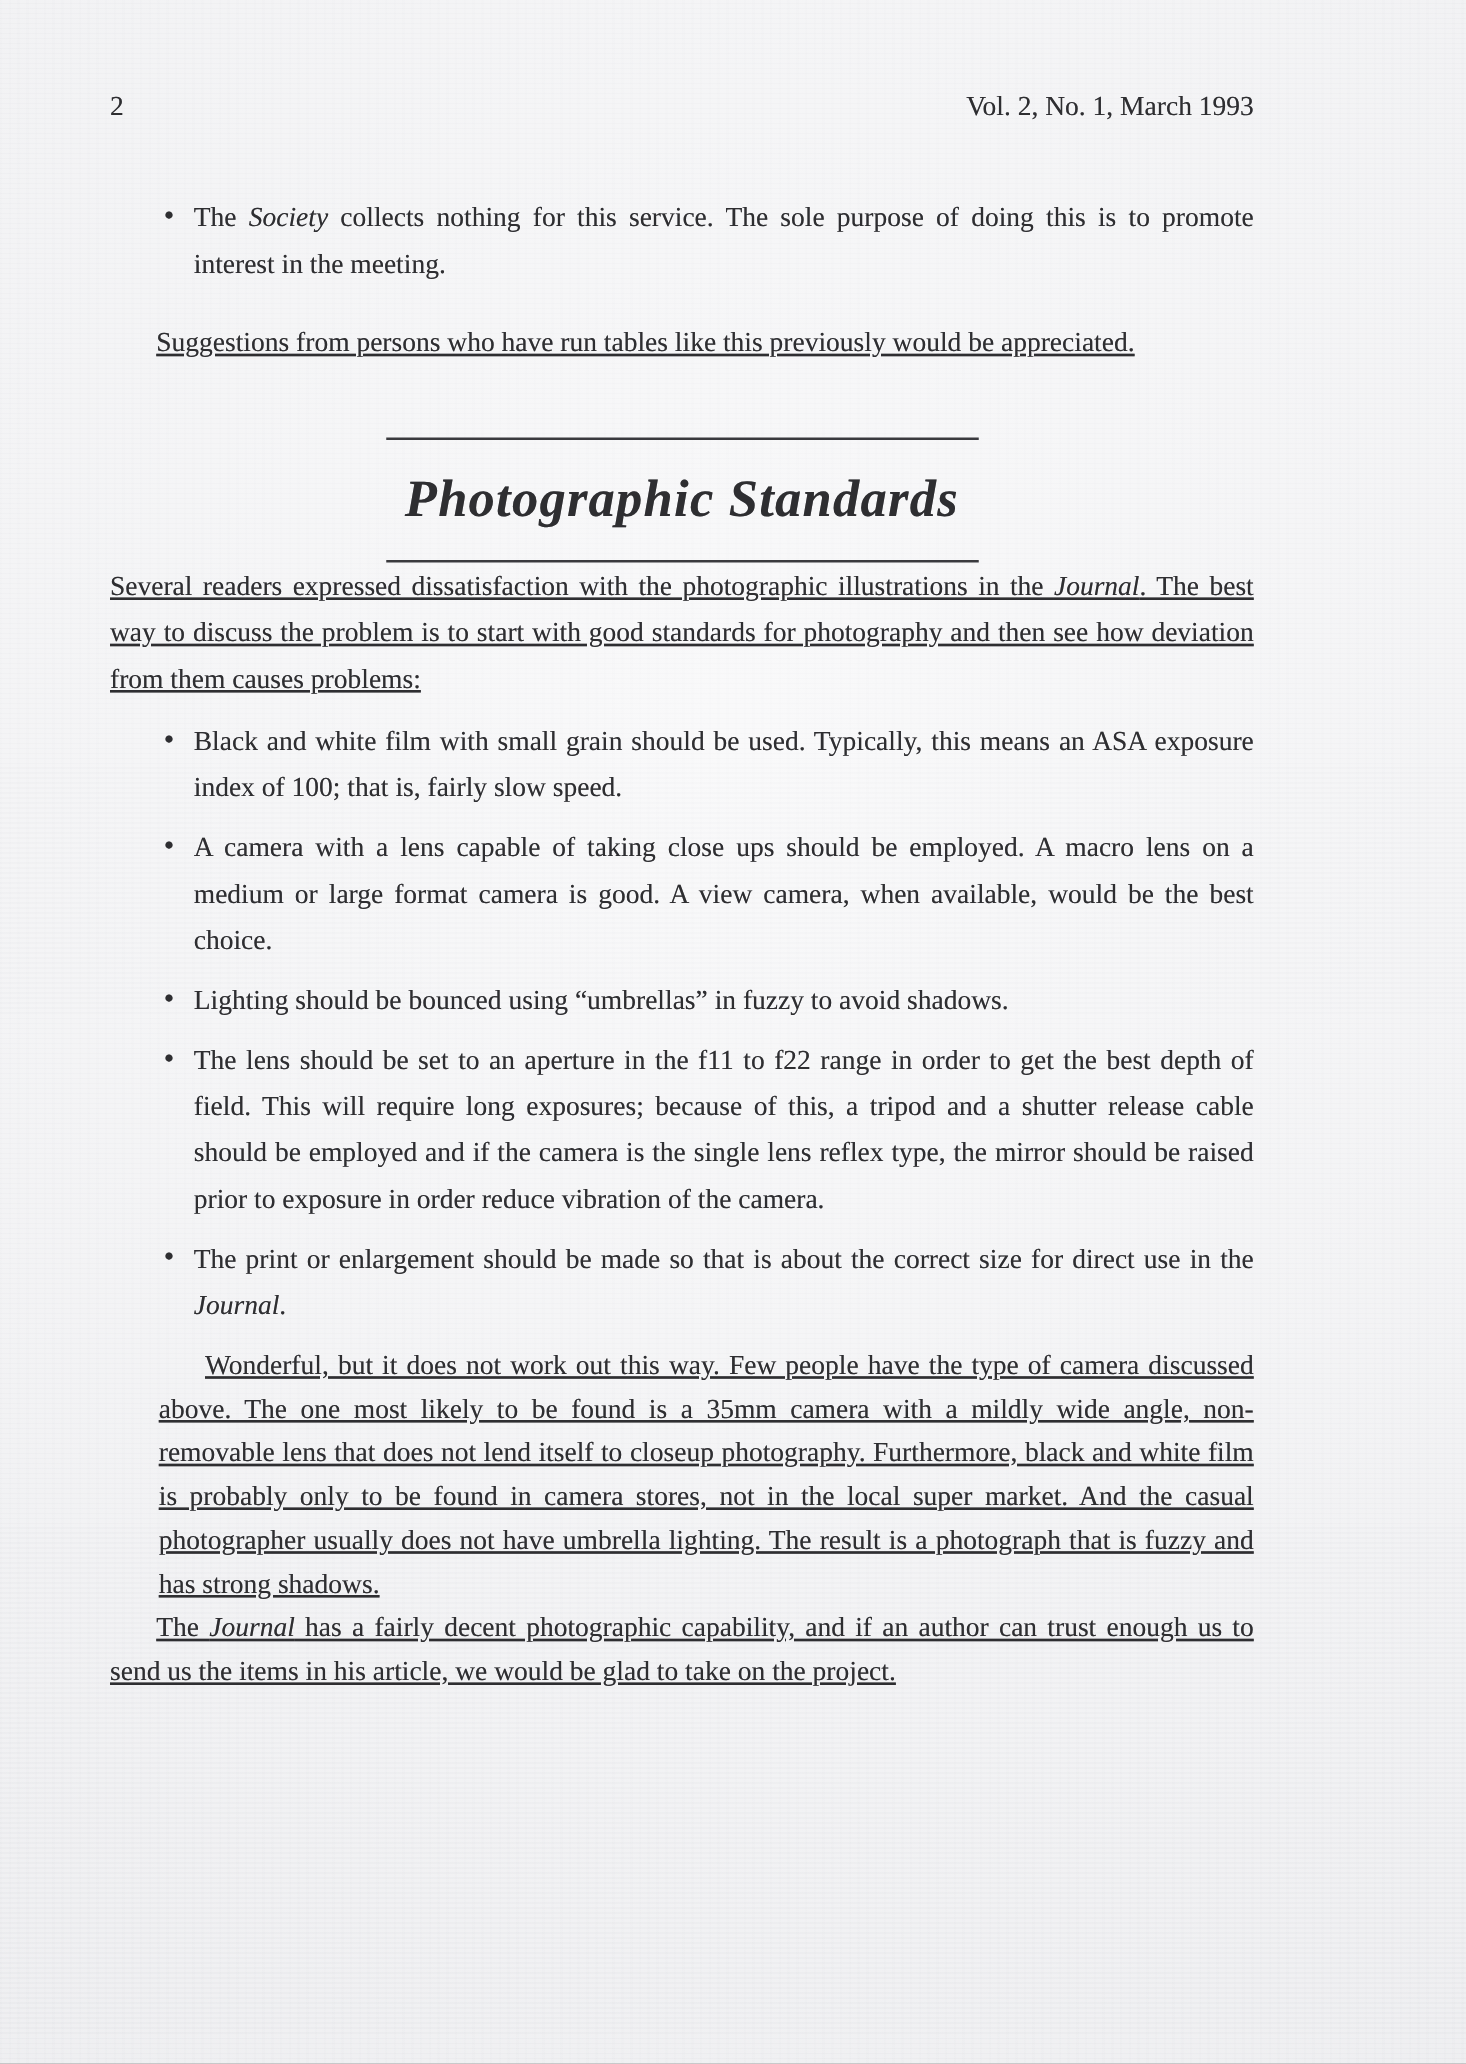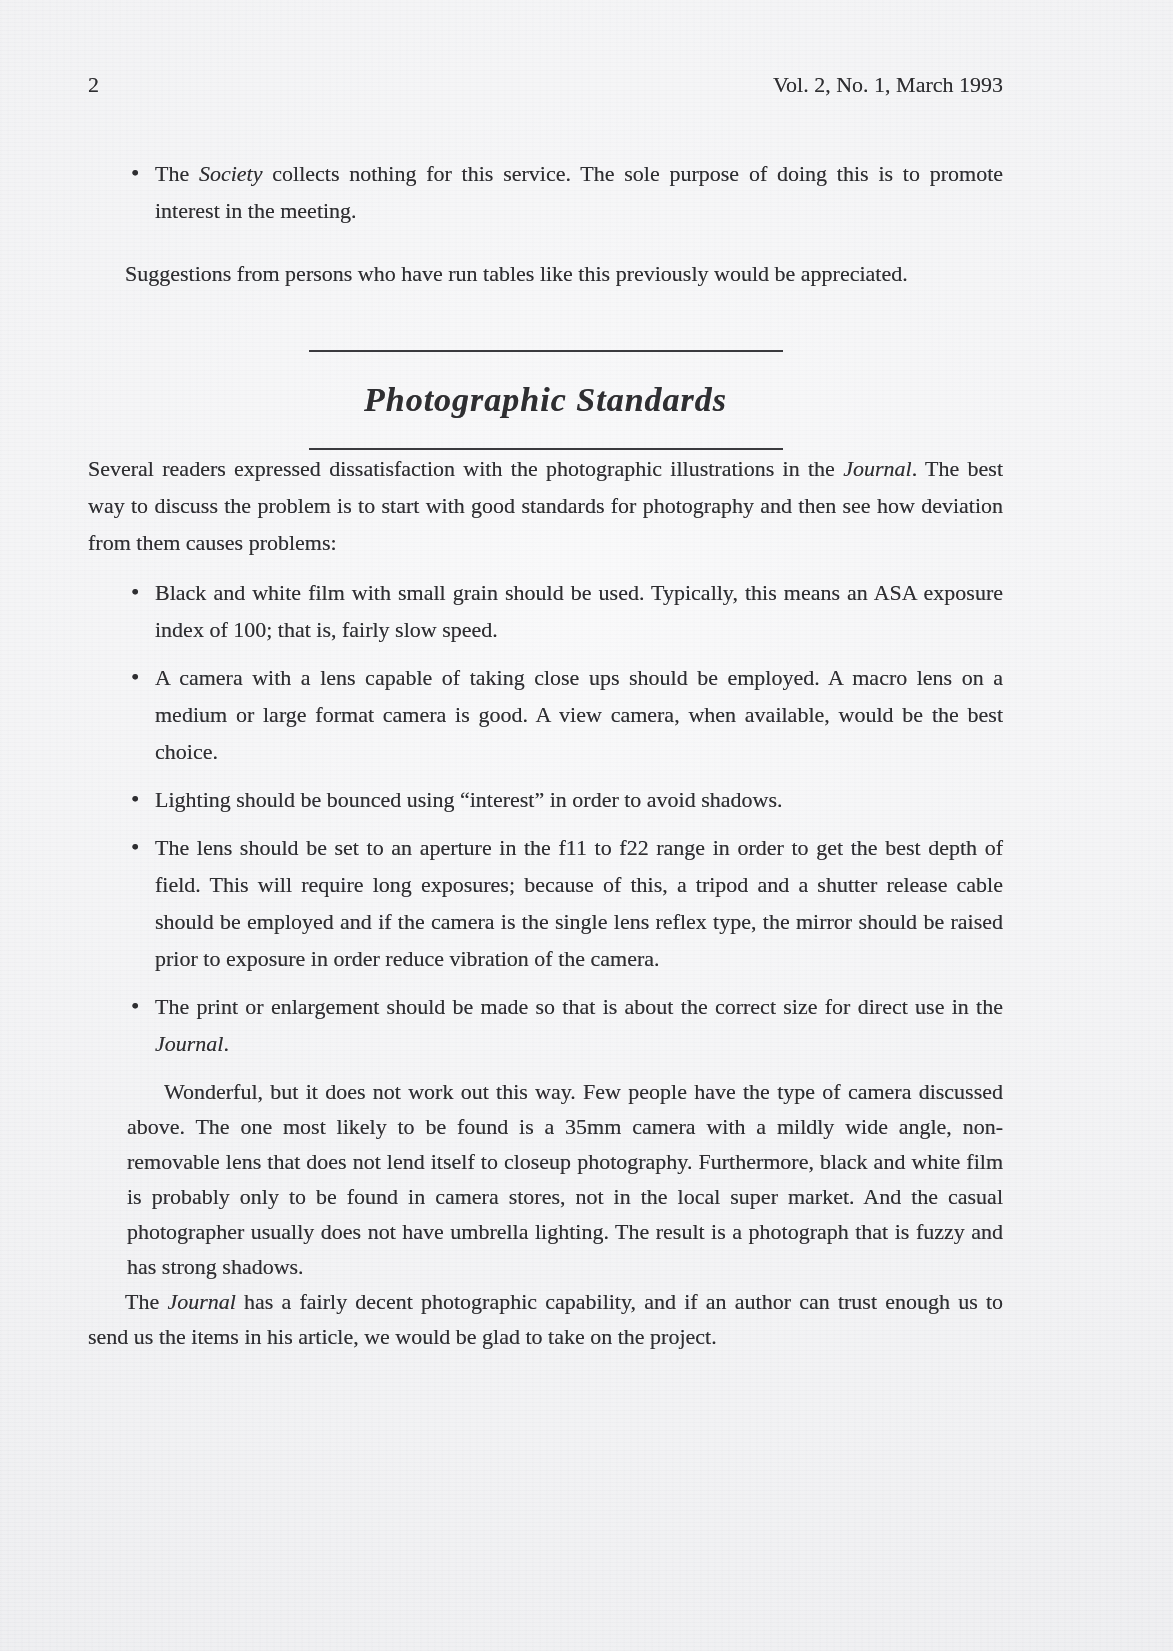--- a/index.html
+++ b/index.html
@@ -27,21 +27,21 @@
     text-align: justify;
     text-shadow: 0 0 0.5px rgba(60,60,65,0.55);
   }
   .running-head {
     display: flex;
     justify-content: space-between;
     align-items: baseline;
   }
   .issue {
   }
-  p { margin: 0; }
+  p { margin: 0; text-decoration: underline; }
   .indented { text-indent: 37px; }
   .p-suggestions { margin-top: 26px; }
   ul.bullets {
     list-style: none;
     margin: 0;
     padding: 0 0 0 67px;
   }
   ul.bullets > li {
     position: relative;
   }
@@ -63,21 +63,21 @@
     margin-right: auto;
     text-align: center;
   }
   .section-head .rule {
     border: none;
     border-top: 2px solid #3a3a3e;
     margin: 0;
   }
   .section-head h1 {
     margin: 26px 0;
-    font-size: 34px;
+    font-size: 42px;
     line-height: 44px;
     font-weight: bold;
     font-style: italic;
     letter-spacing: 1px;
     white-space: nowrap;
     text-align: center;
   }
   .p-several { }
   .p-wonderful { margin-top: 12px; line-height: 35px; margin-left: 39px; }
   .p-final { line-height: 35px; }
@@ -103,21 +103,21 @@
     <hr class="rule">
     <h1>Photographic Standards</h1>
     <hr class="rule">
   </div>
 
   <p class="p-several"><span>Several readers expressed dissatisfaction with the photographic illustrations in the </span><i>Journal</i><span>. The best way to discuss the problem is to start with good standards for photography and then see how deviation from them causes problems:</span></p>
 
   <ul class="bullets standards">
     <li><span>Black and white film with small grain should be used. Typically, this means an ASA exposure index of 100; that is, fairly slow speed.</span></li>
     <li><span>A camera with a lens capable of taking close ups should be employed. A macro lens on a medium or large format camera is good. A view camera, when available, would be the best choice.</span></li>
-    <li><span>Lighting should be bounced using “interest” in order to avoid shadows.</span></li>
+    <li><span>Lighting should be bounced using “umbrellas” in fuzzy to avoid shadows.</span></li>
     <li><span>The lens should be set to an aperture in the f11 to f22 range in order to get the best depth of field. This will require long exposures; because of this, a tripod and a shutter release cable should be employed and if the camera is the single lens reflex type, the mirror should be raised prior to exposure in order reduce vibration of the camera.</span></li>
     <li><span>The print or enlargement should be made so that is about the correct size for direct use in the </span><i>Journal</i><span>.</span></li>
   </ul>
 
   <p class="indented p-wonderful"><span>Wonderful, but it does not work out this way. Few people have the type of camera discussed above. The one most likely to be found is a 35mm camera with a mildly wide angle, non-removable lens that does not lend itself to closeup photography. Furthermore, black and white film is probably only to be found in camera stores, not in the local super market. And the casual photographer usually does not have umbrella lighting. The result is a photograph that is fuzzy and has strong shadows.</span></p>
 
   <p class="indented p-final"><span>The </span><i>Journal</i><span> has a fairly decent photographic capability, and if an author can trust enough us to send us the items in his article, we would be glad to take on the project.</span></p>
 
 </div>
 

